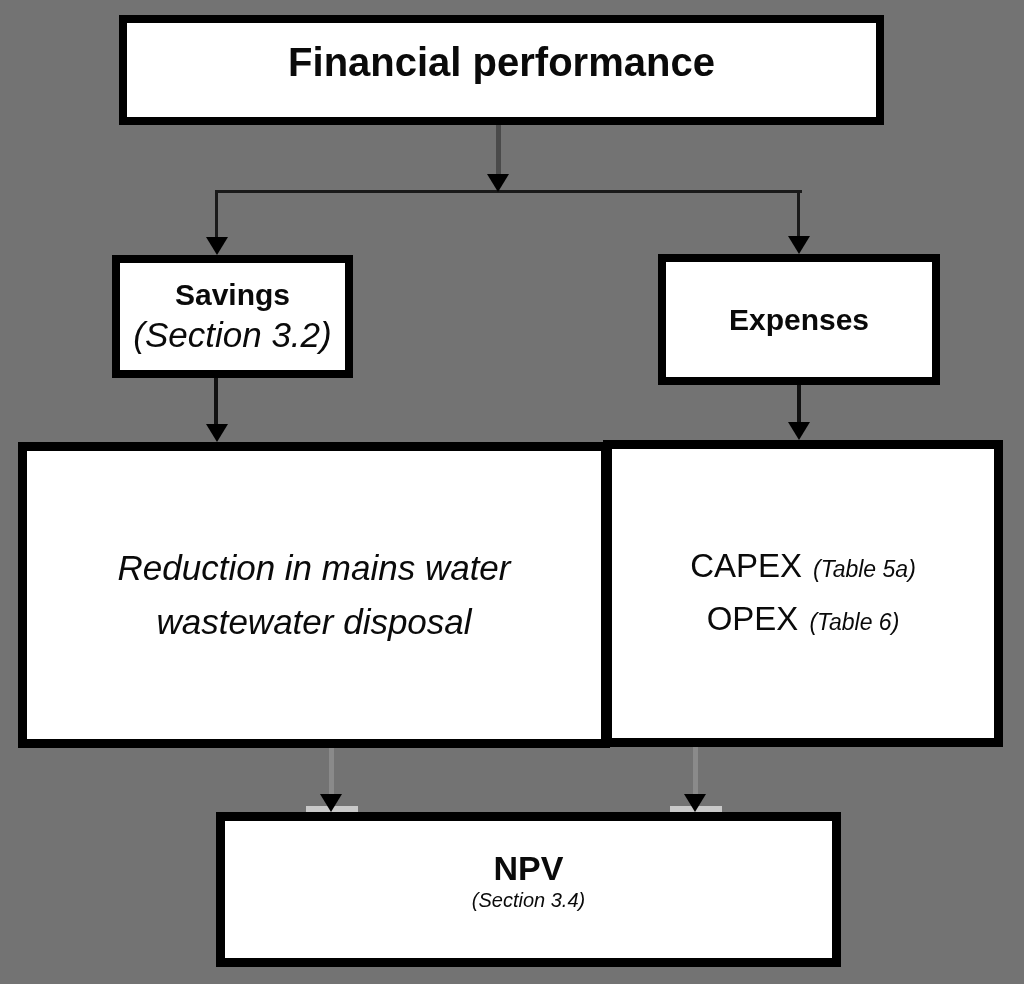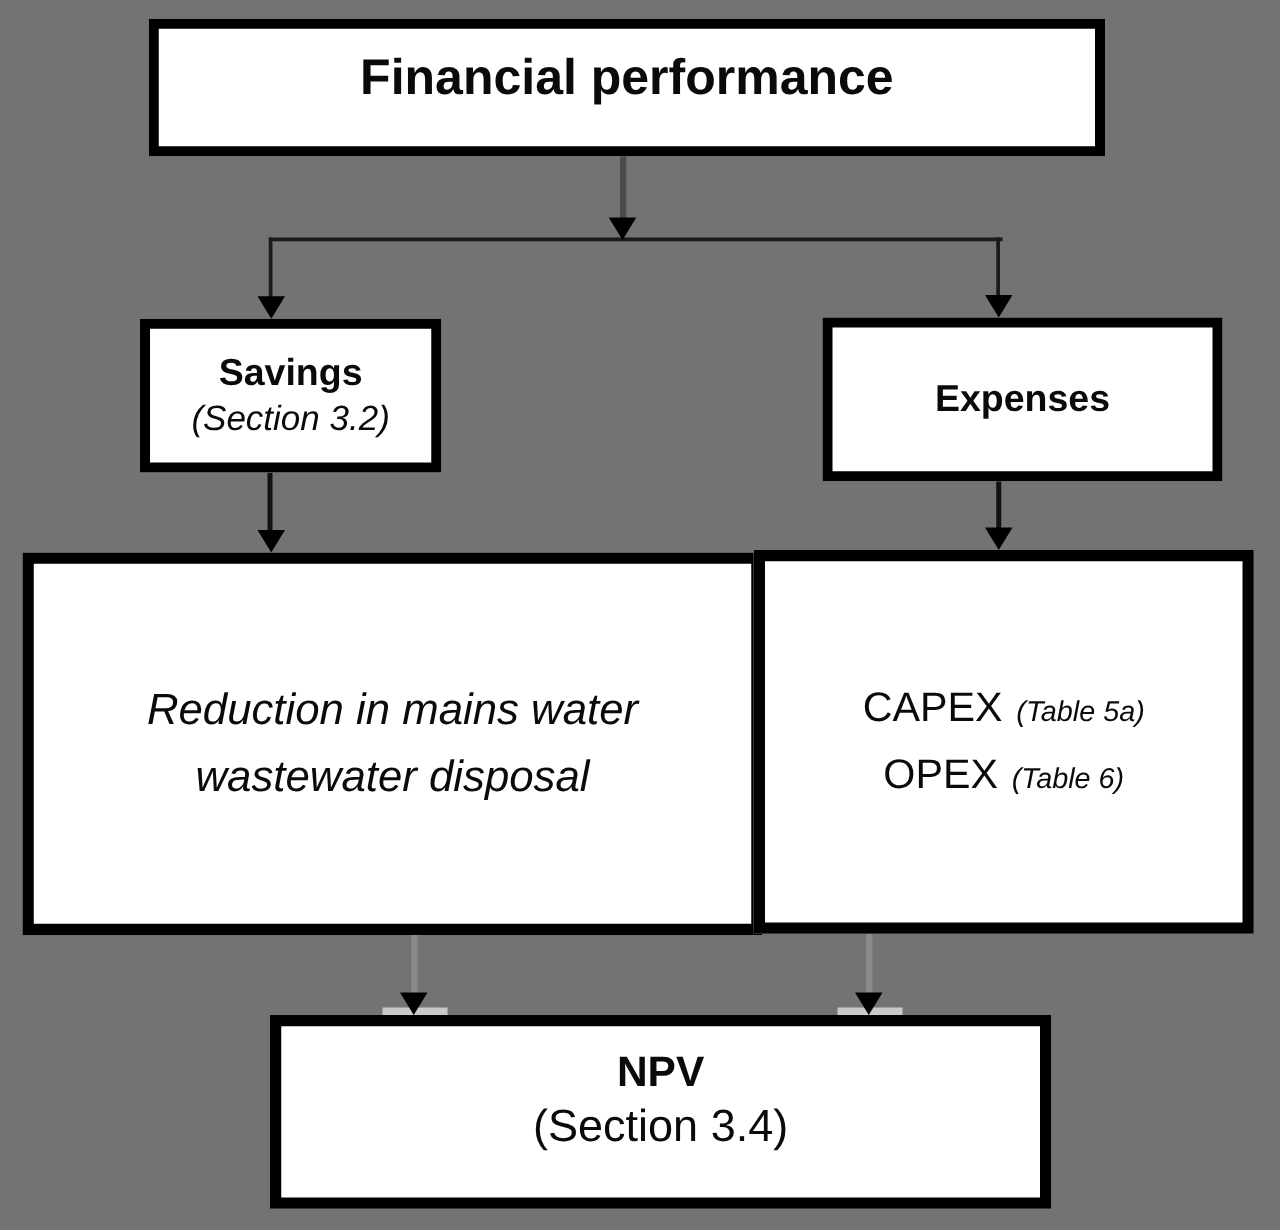--- a/index.html
+++ b/index.html
@@ -20,34 +20,34 @@
     box-sizing: border-box;
     display: flex;
     flex-direction: column;
     align-items: center;
     justify-content: center;
     text-align: center;
     z-index: 2;
   }
   #box-top            { left: 119px; top: 15px;  width: 765px; height: 110px; justify-content: flex-start; padding-top: 16px; }
   #box-savings        { left: 112px; top: 255px; width: 241px; height: 123px; }
-  #box-expenses       { left: 658px; top: 254px; width: 320px; height: 131px; }
+  #box-expenses       { left: 658px; top: 254px; width: 282px; height: 131px; }
   #box-savings-detail { left: 18px;  top: 442px; width: 592px; height: 306px; border-width: 9px; }
   #box-expenses-detail{ left: 603px; top: 440px; width: 400px; height: 307px; border-width: 9px; }
   #box-npv            { left: 216px; top: 812px; width: 625px; height: 155px; border-width: 9px; padding-bottom: 18px; }
 
   .t-title   { font-size: 40px; font-weight: bold; line-height: 1.15; }
   .t-node    { font-size: 30px; font-weight: bold; line-height: 1.2; }
-  .t-sub     { font-size: 28px; font-style: italic; line-height: 1.25; }
+  .t-sub     { font-size: 35px; font-style: italic; line-height: 1.25; }
   .t-detail  { font-size: 35px; font-style: italic; line-height: 54px; }
   .t-ref     { font-size: 34px; font-style: italic; line-height: 54px; margin-top: 16px; }
   .t-exp     { font-size: 33px; line-height: 50px; }
   .t-exp-ref { font-size: 23px; font-style: italic; }
   .t-npv     { font-size: 34px; font-weight: bold; line-height: 1.2; }
-  .t-npv-sub { font-size: 36px; line-height: 1.25; }
+  .t-npv-sub { font-size: 20px; font-style: italic; line-height: 1.25; }
   .exp-row   { display: flex; justify-content: center; align-items: baseline; gap: 11px; }
 
   .line { position: absolute; z-index: 1; }
   .ah {
     position: absolute; z-index: 3;
     width: 0; height: 0;
     border-left: 11px solid transparent;
     border-right: 11px solid transparent;
     border-top: 18px solid #000000;
   }

